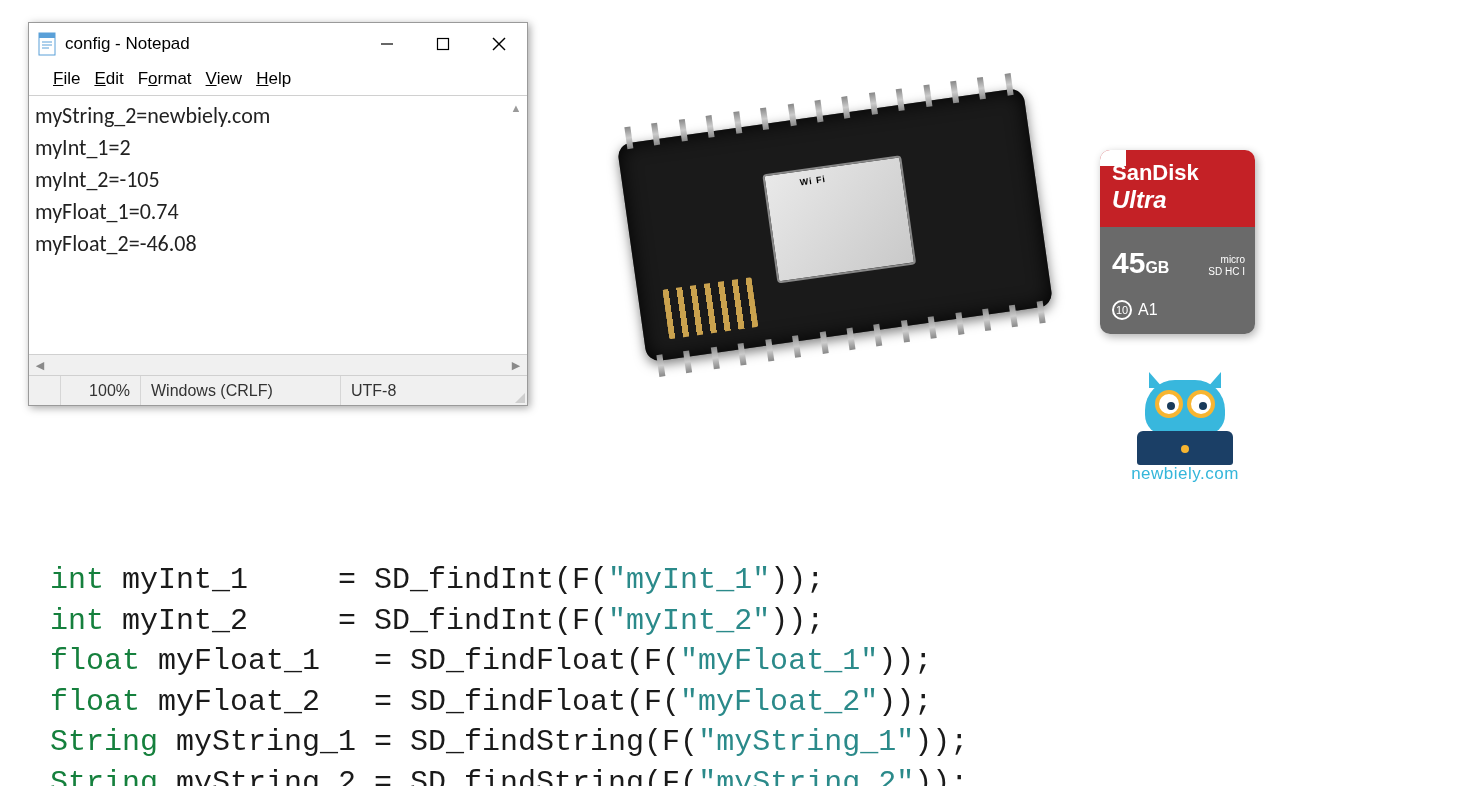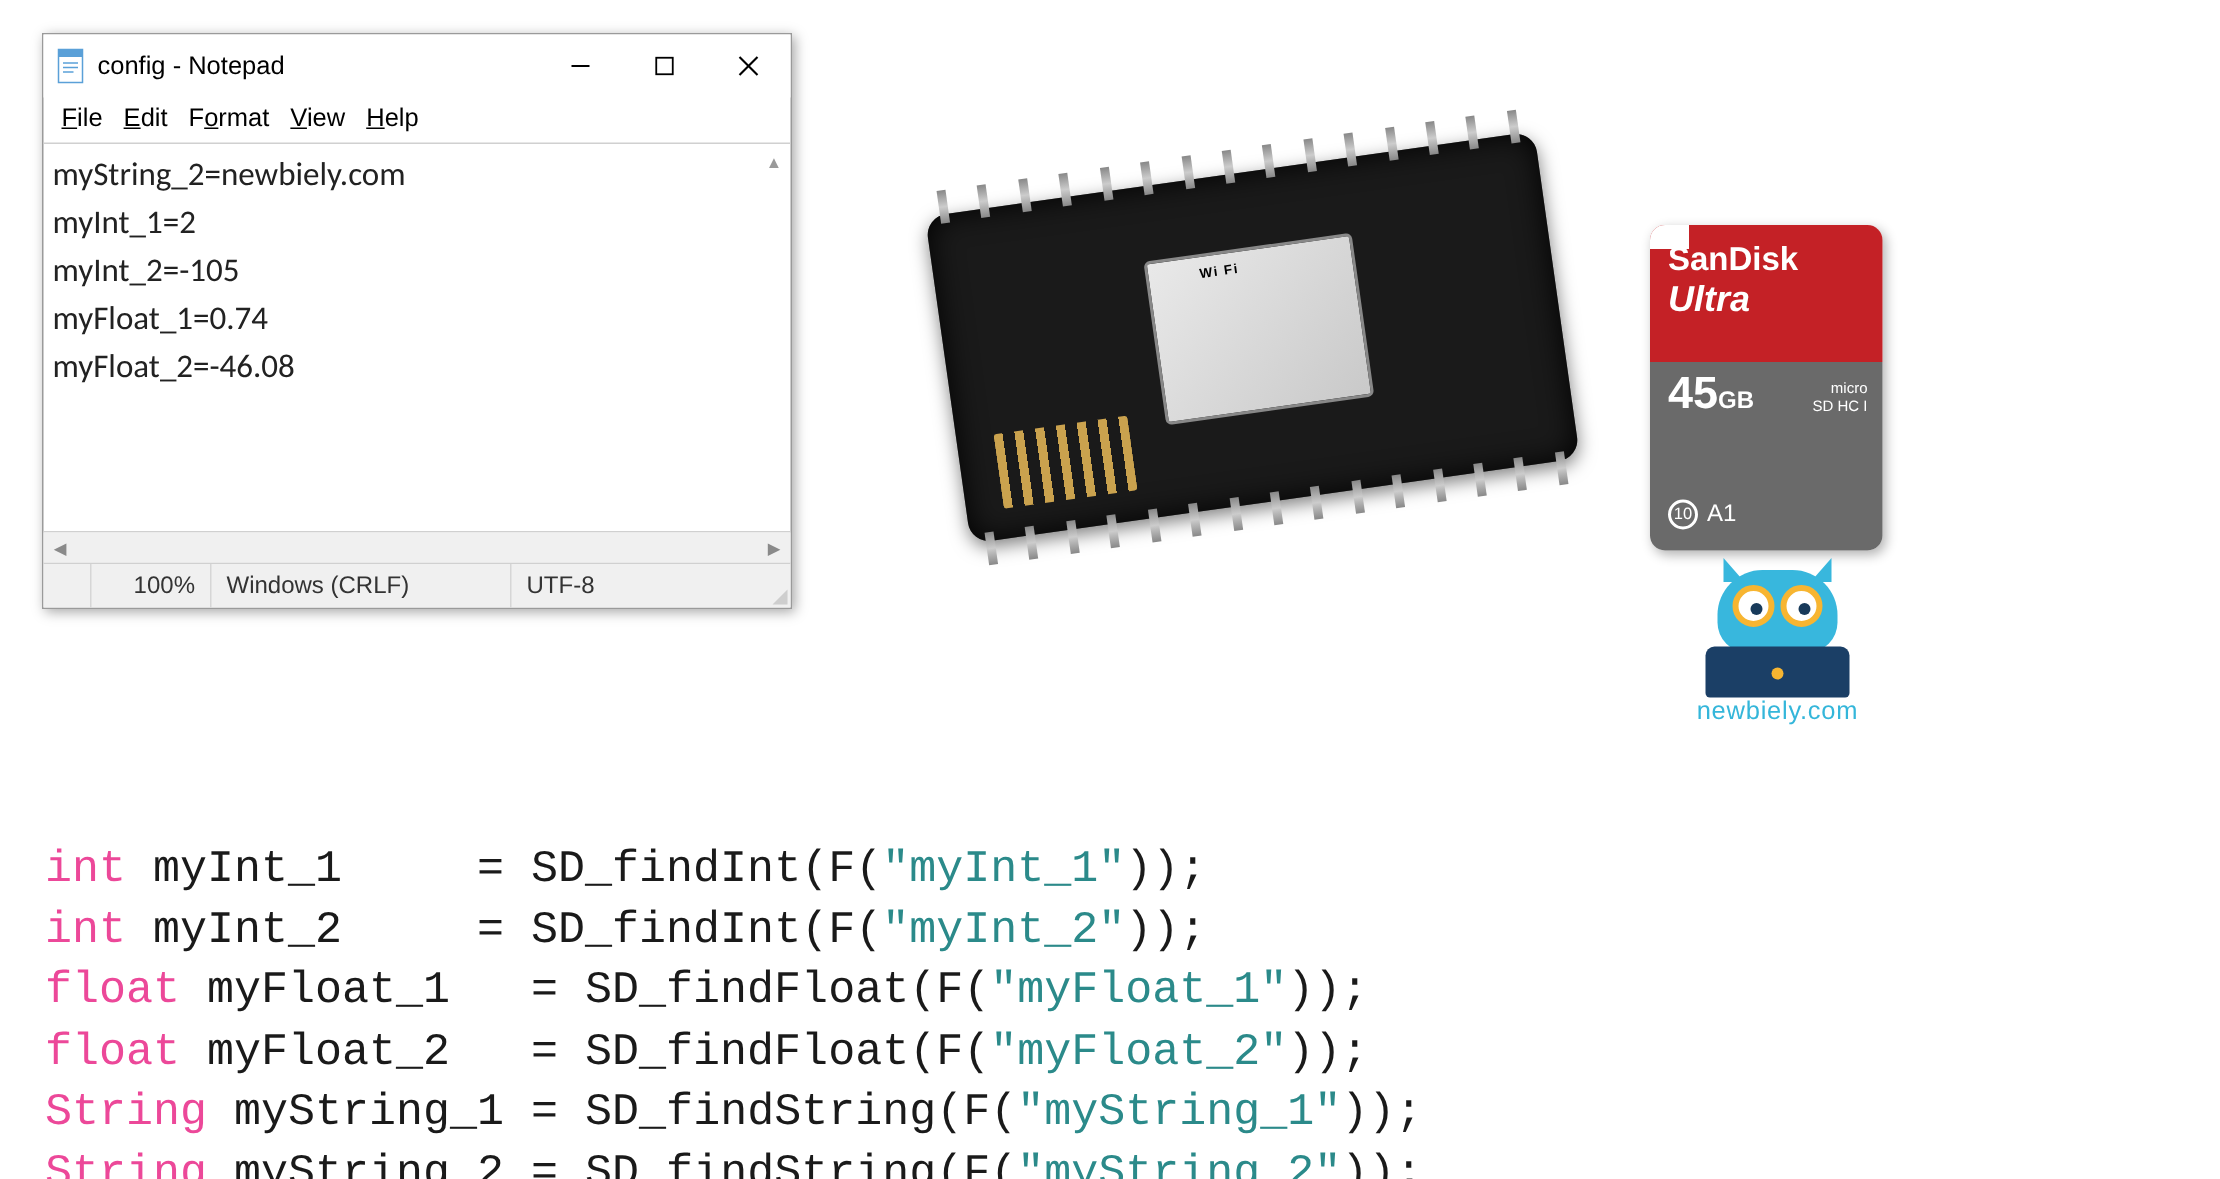--- a/index.html
+++ b/index.html
@@ -52,21 +52,21 @@
     display: flex;
     align-items: center;
     justify-content: center;
     font-size: 16px;
     color: #000;
   }
   .win-btn svg { stroke: #000; }
   .menubar {
     display: flex;
     gap: 14px;
-    padding: 4px 12px 6px 12px;
+    padding: 4px 12px 6px 24px;
     font-size: 17px;
     color: #000;
   }
   .menubar span u { text-decoration: underline; }
   .editor {
     border-top: 1px solid #d0d0d0;
     border-bottom: 1px solid #d0d0d0;
     min-height: 260px;
     padding: 4px 8px 4px 6px;
     font-family: Calibri, "Segoe UI", sans-serif;
@@ -184,21 +184,21 @@
   .pin-row span {
     width:6px; background:linear-gradient(#888,#ccc,#888);
   }
 
   
   .sdcard {
     position: absolute;
     top: 150px;
     left: 1100px;
     width: 155px;
-    height: 217px;
+    height: 184px;
     border-radius: 10px;
     background: linear-gradient(180deg,#c42126 0 42%, #6a6a6a 42% 100%);
     box-shadow: 2px 3px 8px rgba(0,0,0,0.3);
     color: #fff;
     overflow:hidden;
   }
   .sdcard::before {
     content:"";
     position:absolute;
     left:-2px; top:-2px;
@@ -270,21 +270,21 @@
   .code {
     position: absolute;
     left: 30px;
     top: 530px;
     font-family: "Courier New", monospace;
     font-size: 30px;
     line-height: 1.35;
     white-space: pre;
     color: #1a1a1a;
   }
-  .code .kw { color: #ec4899; }
+  .code .kw { color: #15803d; margin-left: 20px; }
   .code .str { color: #2b8a8a; }
 </style>
 </head>
 <body>
 
 <div class="notepad">
   <div class="titlebar">
     <div class="icon-wrap">
       <svg width="20" height="24" viewBox="0 0 20 24">
         <rect x="2" y="1" width="16" height="22" fill="#fff" stroke="#5aa0d8"></rect>

